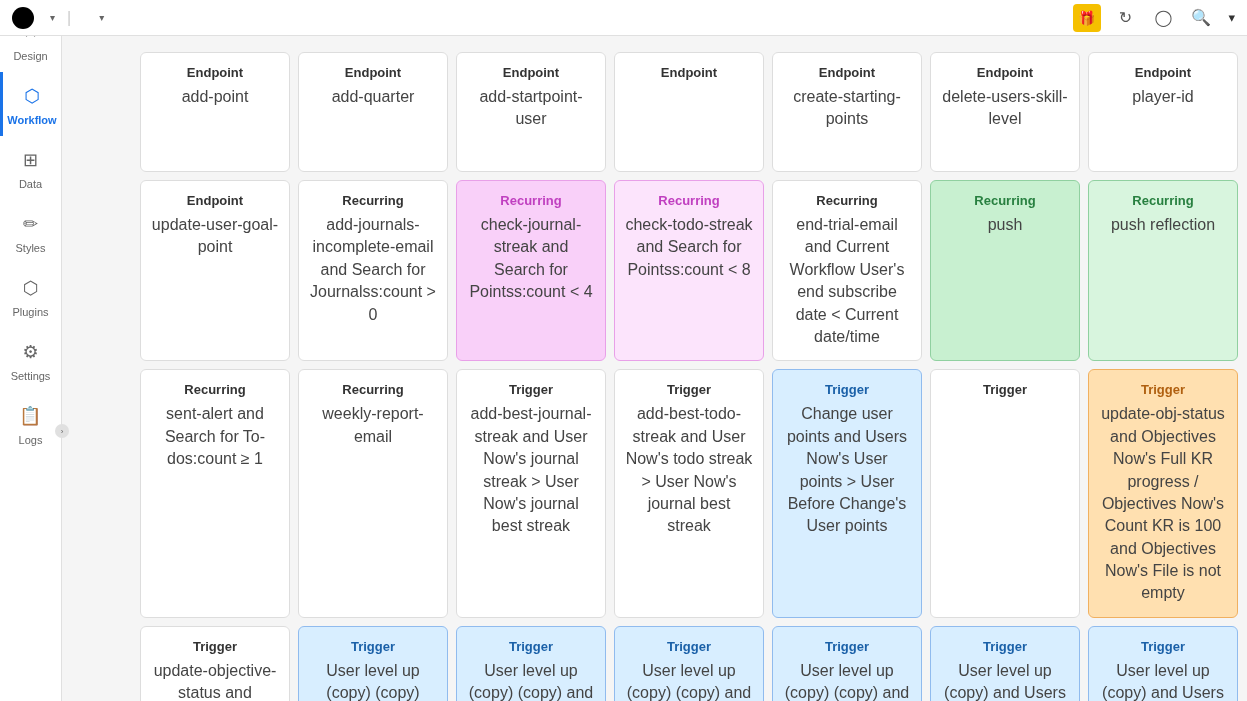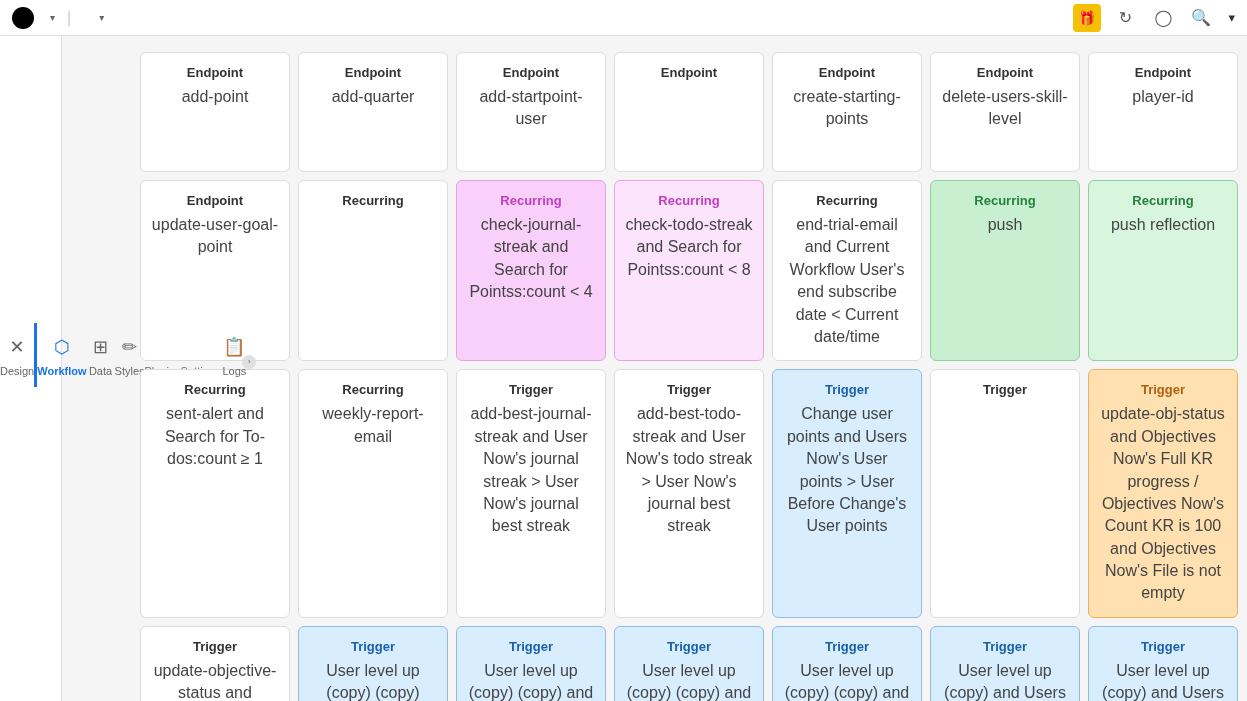--- a/index.html
+++ b/index.html
@@ -4,20 +4,21 @@
   <style>
     * { box-sizing: border-box; margin: 0; padding: 0; }
     body { font-family: -apple-system, BlinkMacSystemFont, 'Segoe UI', sans-serif; background: #f5f5f5; display: flex; height: 701px; overflow: hidden; }
 
     
     .sidebar {
       width: 62px;
       background: #fff;
       border-right: 1px solid #e0e0e0;
       display: flex;
+      flex-direction: column;
       align-items: center;
       padding-top: 8px;
       flex-shrink: 0;
     }
     .sidebar-item {
       display: flex;
       flex-direction: column;
       align-items: center;
       padding: 10px 0;
       width: 100%;
@@ -305,20 +306,21 @@
       <div class="card">
         <div class="card-type">Endpoint</div>
         <div class="card-desc">player-id</div>
       </div>
       <div class="card">
         <div class="card-type">Endpoint</div>
         <div class="card-desc">update-user-goal-point</div>
       </div>
       <div class="card">
         <div class="card-type">Recurring</div>
+        <div class="card-desc">add-journals-incomplete-email and Search for Journalss:count &gt; 0</div>
       </div>
       <div class="card pink">
         <div class="card-type">Recurring</div>
         <div class="card-desc">check-journal-streak and Search for Pointss:count &lt; 4</div>
       </div>
       <div class="card light-pink">
         <div class="card-type">Recurring</div>
         <div class="card-desc">check-todo-streak and Search for Pointss:count &lt; 8</div>
       </div>
       <div class="card">

